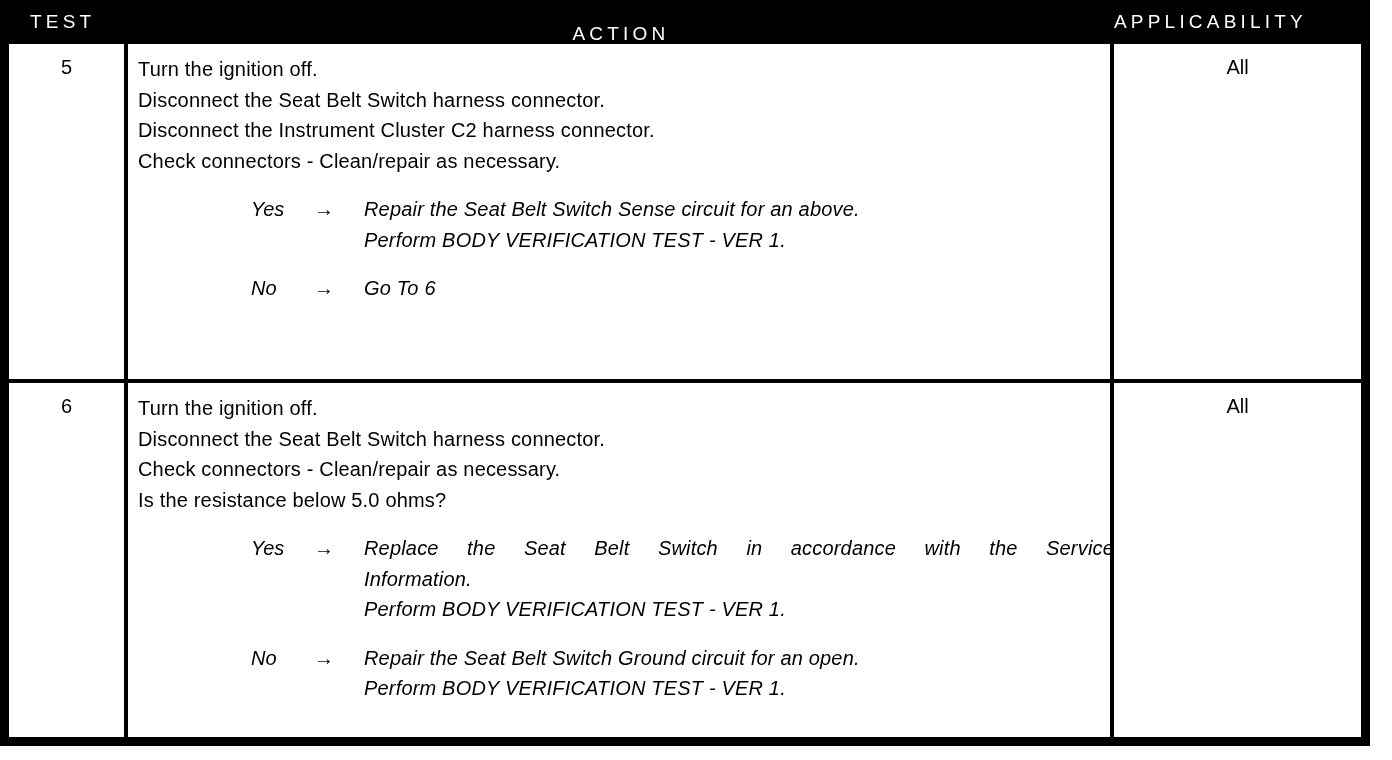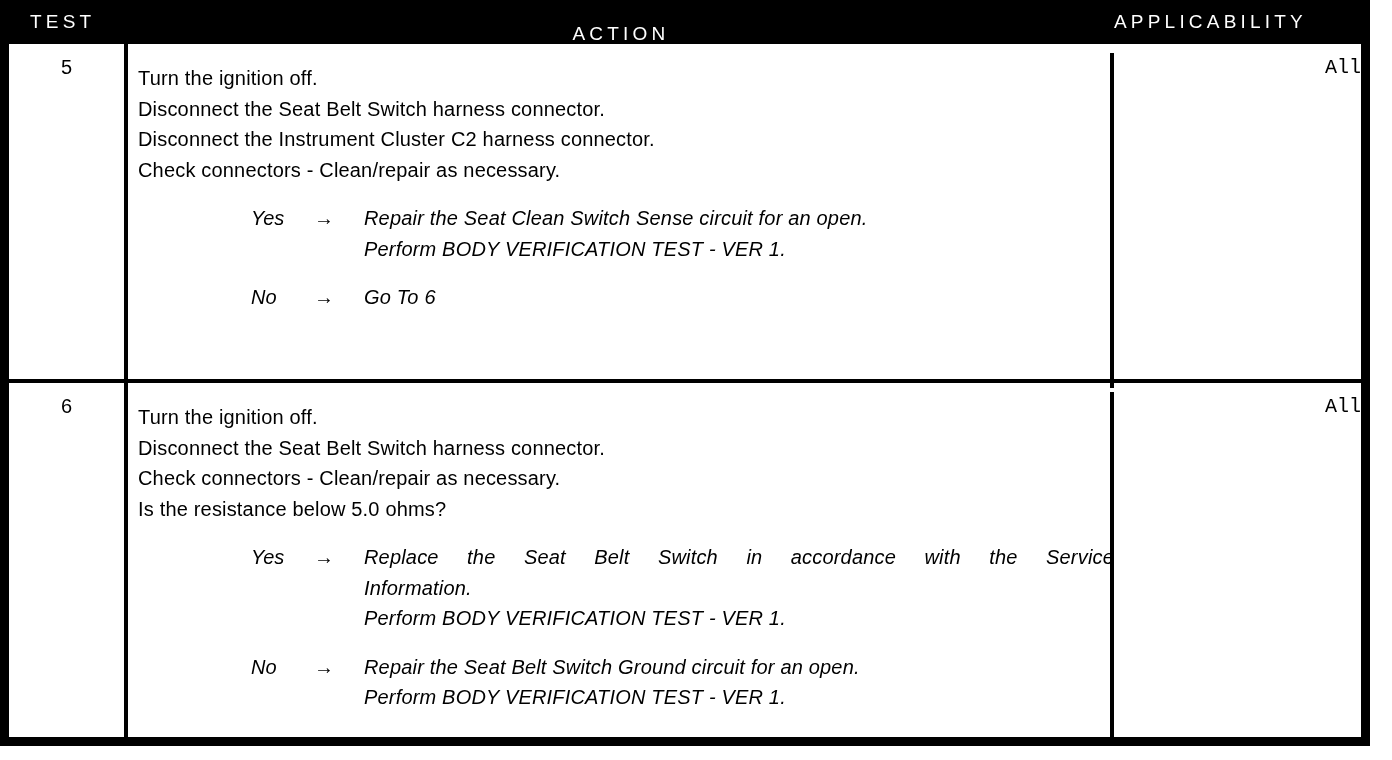--- a/index.html
+++ b/index.html
@@ -90,36 +90,35 @@
   }
   .test-num {
     display: block;
     margin-top: 12px;
     font-size: 20px;
   }
 
   .col-action {
     position: absolute;
     left: 119px;
-    top: 9px;
+    top: 0;
     width: 986px;
     height: 100%;
     box-sizing: border-box;
     border-right: 4px solid #000;
     padding: 10px 0 0 10px;
   }
 
   .col-applicability {
     position: absolute;
     left: 1105px;
     top: 0;
     right: 0;
     height: 100%;
-    text-align: right;
-    font-family: Liberation Mono, monospace;
+    text-align: center;
   }
   .applic-val {
     display: block;
     margin-top: 12px;
     font-size: 20px;
   }
 
   
   .step-line {
     font-size: 20px;
@@ -195,21 +194,21 @@
         <div class="step-line">Check connectors - Clean/repair as necessary.</div>
 
         <div class="branch-block">
 
           <div class="branch-gap"></div>
 
           <div class="branch">
             <span class="branch-label">Yes</span>
             <span class="branch-arrow">→</span>
             <div class="branch-body">
-              <div class="line">Repair the Seat Clean Switch Sense circuit for an open.</div>
+              <div class="line">Repair the Seat Belt Switch Sense circuit for an above.</div>
               <div class="line">Perform BODY VERIFICATION TEST - VER 1.</div>
             </div>
           </div>
 
           <div class="branch-gap"></div>
 
           <div class="branch">
             <span class="branch-label">No</span>
             <span class="branch-arrow">→</span>
             <div class="branch-body">

